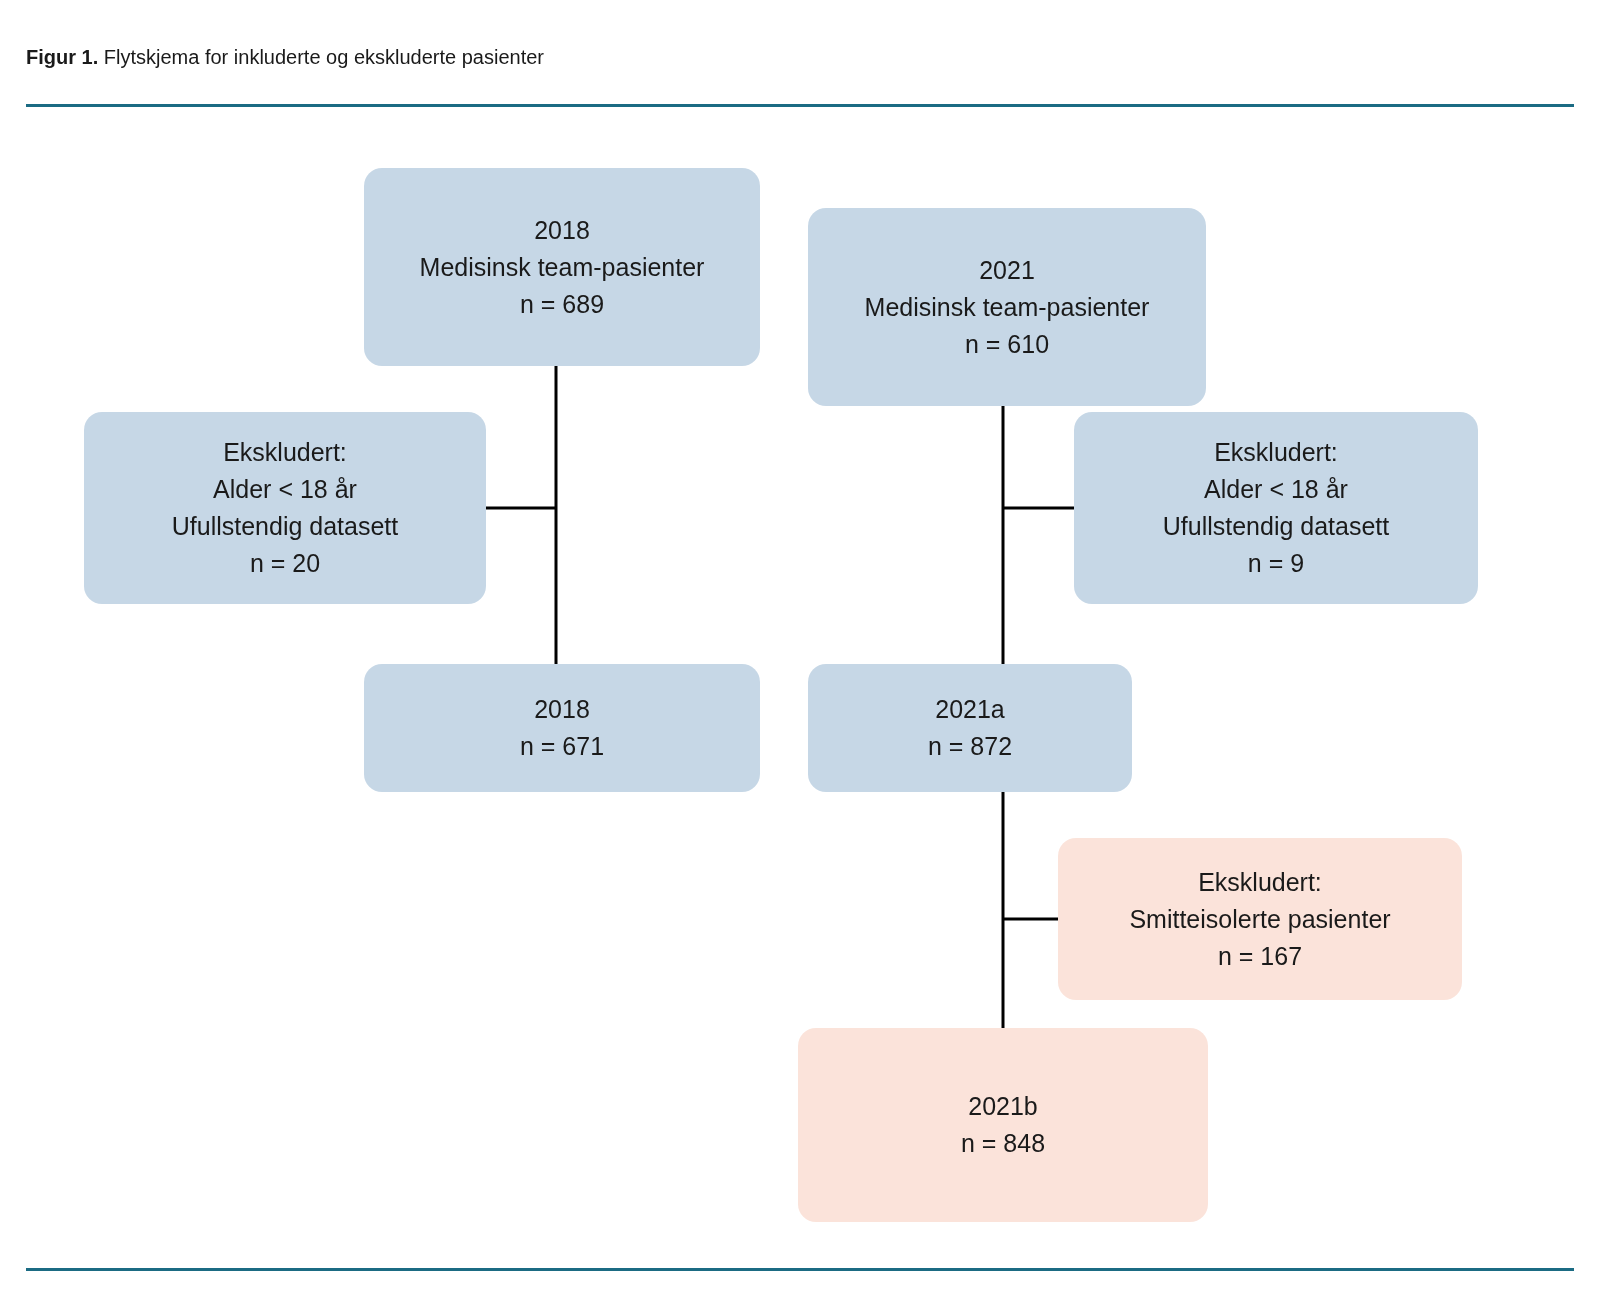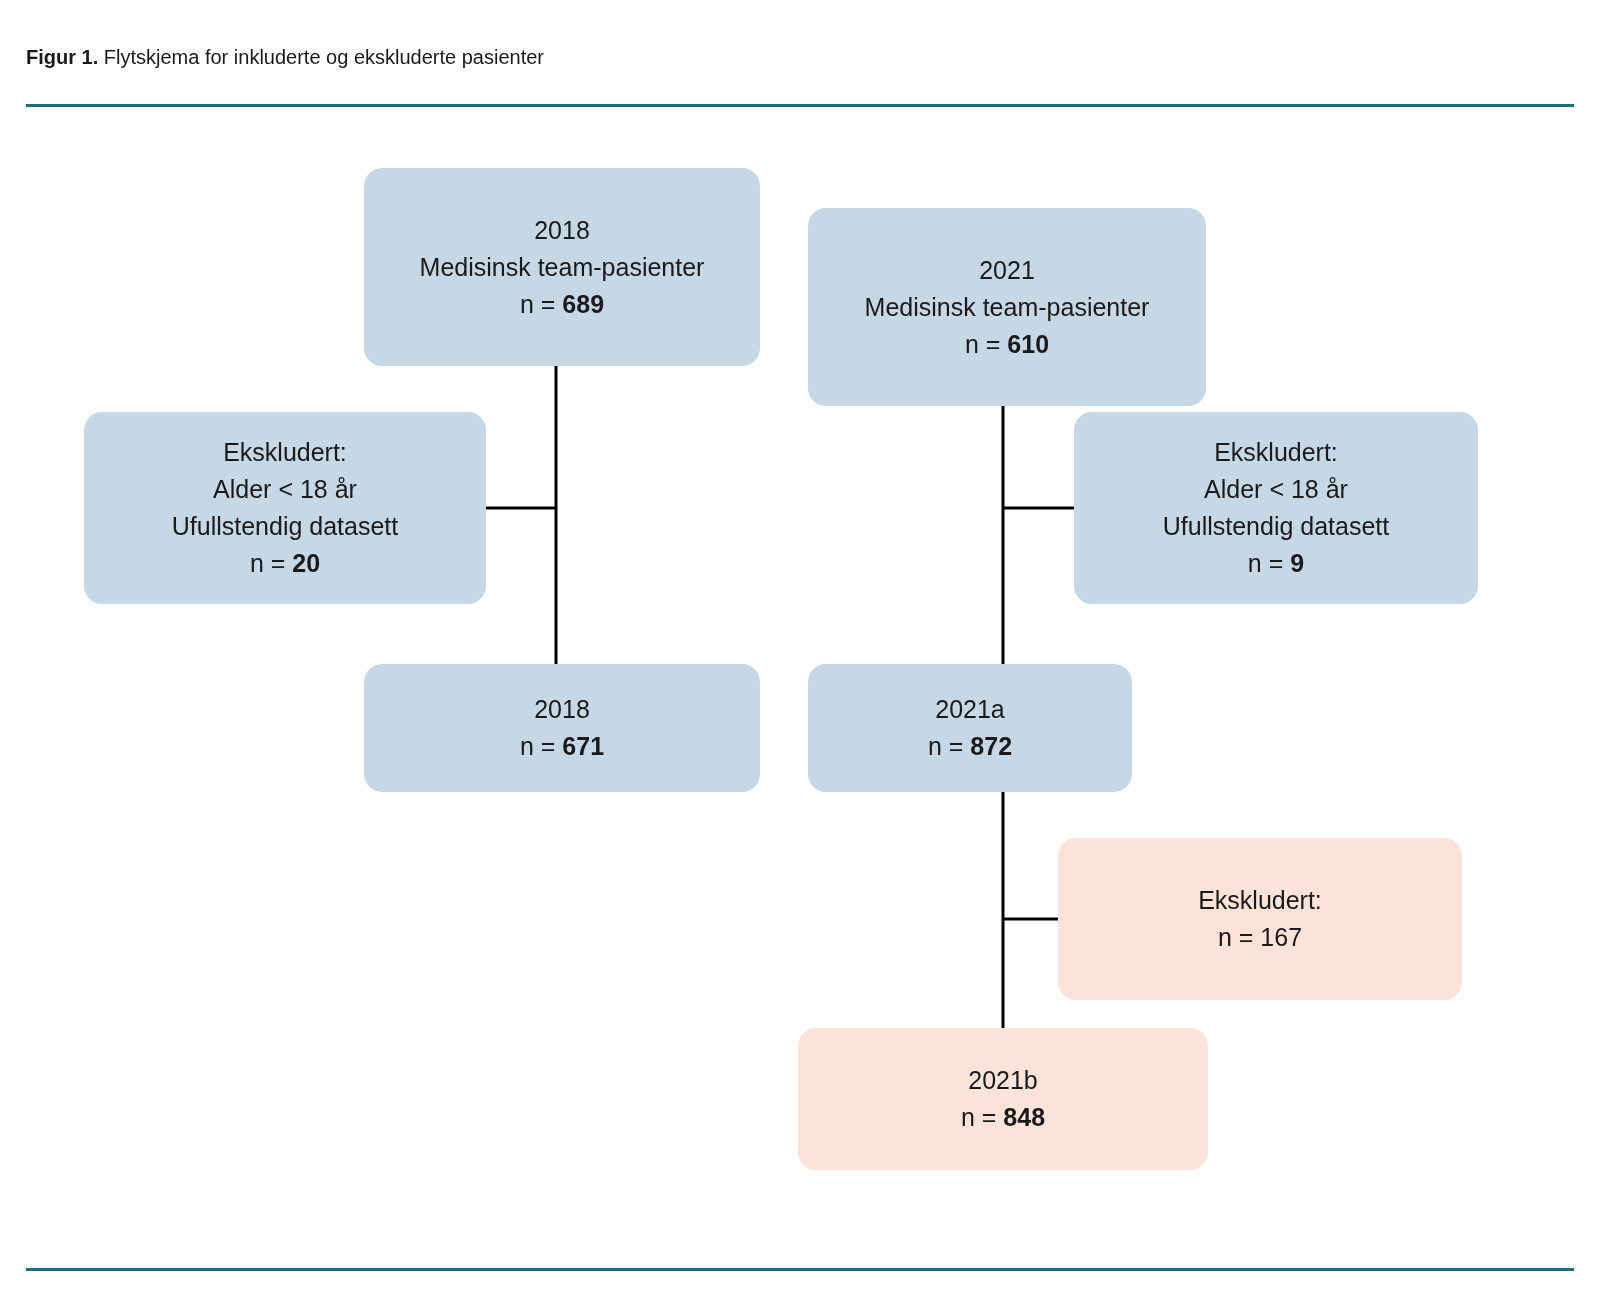--- a/index.html
+++ b/index.html
@@ -68,31 +68,31 @@
     align-items: center;
     justify-content: center;
     text-align: center;
     font-size: 25px;
     line-height: 37px;
     padding: 6px 28px;
   }
   .node.blue { background: #c6d7e6; }
   .node.peach { background: #fbe3da; }
   .node .line { white-space: nowrap; }
-  .node .line b { font-weight: bold; }
+  .node .line b { font-weight: normal; }
 
   
   #node-2018-total   { left: 364px; top: 168px;  width: 396px; height: 198px; }
   #node-2021-total   { left: 808px; top: 168px;  width: 398px; height: 198px; margin-top: 40px; }
   #node-excl-2018    { left: 84px;  top: 412px;  width: 402px; height: 192px; }
   #node-excl-2021    { left: 1074px;top: 412px;  width: 404px; height: 192px; }
   #node-2018-incl    { left: 364px; top: 664px;  width: 396px; height: 128px; }
   #node-2021a-incl   { left: 808px; top: 664px;  width: 324px; height: 128px; }
   #node-excl-isol    { left: 1058px;top: 838px;  width: 404px; height: 162px; }
-  #node-2021b-incl   { left: 798px; top: 1028px; width: 410px; height: 142px; }
+  #node-2021b-incl   { left: 798px; top: 1028px; width: 410px; height: 194px; }
 </style>
 </head>
 <body>
 
 <div id="figure-title">
   <span class="label">Figur 1.</span>
   <span class="caption">Flytskjema for inkluderte og ekskluderte pasienter</span>
 </div>
 <div class="rule" id="rule-top"></div>
 <div class="rule" id="rule-bottom"></div>
@@ -145,20 +145,21 @@
     <div class="line"><span>n = </span><b>671</b></div>
   </div>
 
   <div class="node blue" id="node-2021a-incl">
     <div class="line">2021a</div>
     <div class="line"><span>n = </span><b>872</b></div>
   </div>
 
   <div class="node peach" id="node-excl-isol">
     <div class="line">Ekskludert:</div>
+    <div class="line">Smitteisolerte pasienter</div>
     <div class="line"><span>n = </span><span>167</span></div>
   </div>
 
   <div class="node peach" id="node-2021b-incl">
     <div class="line">2021b</div>
     <div class="line"><span>n = </span><b>848</b></div>
   </div>
 
 </div>
 

